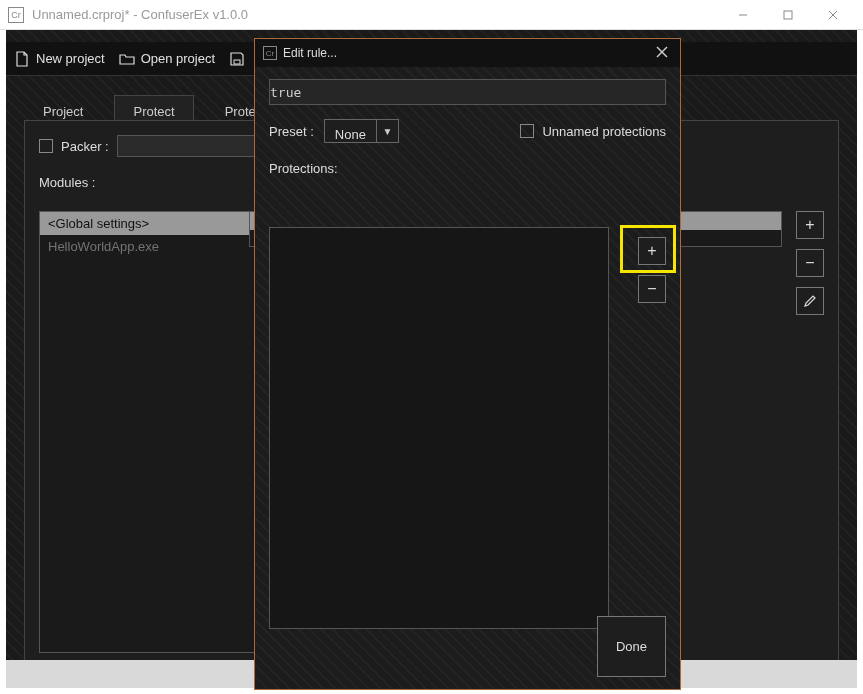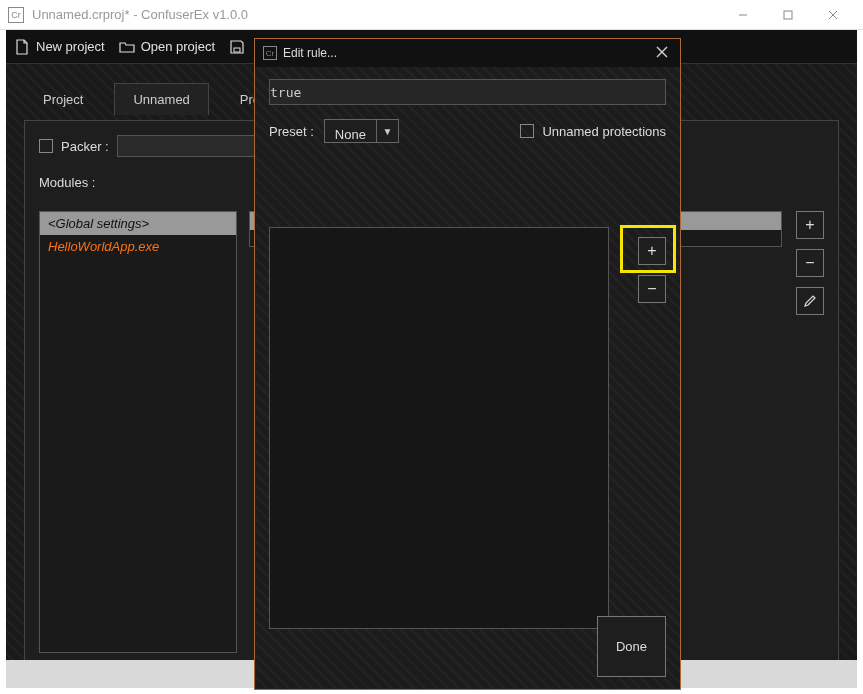--- a/index.html
+++ b/index.html
@@ -12,42 +12,42 @@
   .titlebar .win-controls { display: flex; gap: 0; }
   .titlebar .win-btn { width: 45px; height: 28px; display: flex; align-items: center; justify-content: center; color: #888; font-size: 13px; }
 
   
   .main-window { position: absolute; top: 30px; left: 6px; right: 6px; bottom: 6px; background: #1a1a1a; }
 
   
   .hatch { background-image: repeating-linear-gradient(45deg, rgba(255,255,255,0.03) 0, rgba(255,255,255,0.03) 2px, transparent 2px, transparent 8px); }
 
   
-  .toolbar { height: 34px; display: flex; align-items: center; padding: 5px 8px; gap: 14px; background: #111; border-bottom: 1px solid #333; }
+  .toolbar { height: 34px; display: flex; align-items: center; padding: 5px 8px; gap: 14px; background: #111; border-bottom: 1px solid #333; margin-top: 12px; }
   .toolbar .tbtn { display: flex; align-items: center; gap: 6px; color: #e0e0e0; font-size: 13px; cursor: pointer; }
   .toolbar .tbtn .ticon { width: 16px; height: 16px; }
 
   
   .tabs { display: flex; align-items: center; height: 42px; padding-left: 18px; gap: 12px; margin-top: 14px; }
   .tab { padding: 8px 18px; color: #ccc; font-size: 13px; border: 1px solid transparent; cursor: pointer; }
   .tab.active { background: #222; border: 1px solid #444; border-bottom: none; }
 
   
   .panel { position: absolute; top: 90px; left: 18px; right: 18px; bottom: 20px; border: 1px solid #444; background: #1e1e1e; }
 
   
   .packer-row { display: flex; align-items: center; gap: 8px; padding: 14px 14px 0 14px; }
   .checkbox { width: 14px; height: 14px; border: 1px solid #888; display: inline-block; flex-shrink: 0; }
   .label { color: #ddd; font-size: 13px; }
   .packer-input { flex: 0 0 150px; height: 22px; background: #2a2a2a; border: 1px solid #555; }
 
   
   .modules-label { color: #ddd; font-size: 13px; padding: 18px 14px 6px 14px; }
-  .modules-list { position: absolute; top: 90px; left: 14px; width: 198px; bottom: 14px; border: 1px solid #555; background: #1a1a1a; overflow: hidden; font-style: italic; }
-  .modules-list .item { padding: 4px 8px; color: #f97316; font-size: 13px; cursor: pointer; }
+  .modules-list { position: absolute; top: 90px; left: 14px; width: 216px; bottom: 14px; border: 1px solid #555; background: #1a1a1a; overflow: hidden; }
+  .modules-list .item { padding: 4px 8px; color: #737373; font-size: 13px; cursor: pointer; }
   .modules-list .item.selected { background: #999; color: #111; }
 
   
   .rules-box { position: absolute; top: 90px; left: 224px; right: 56px; height: 36px; border: 1px solid #555; background: #1a1a1a; }
   .rules-box .rule-row { height: 18px; background: #999; margin: 0; }
   .right-btns { position: absolute; top: 90px; right: 14px; display: flex; flex-direction: column; gap: 10px; }
   .sq-btn { width: 28px; height: 28px; border: 1px solid #777; background: #1e1e1e; color: #ddd; display: flex; align-items: center; justify-content: center; font-size: 16px; cursor: pointer; }
 
   
   .dialog { position: absolute; top: 38px; left: 254px; width: 427px; height: 652px; background: #1c1c1c; border: 1px solid #aa6a3a; z-index: 100; display: flex; flex-direction: column; }
@@ -125,21 +125,21 @@
         <svg width="16" height="16">
             <path d="M2 2h10l2 2v10H2z" fill="none" stroke="#ddd" stroke-width="1.2"></path>
             <rect x="5" y="9" width="6" height="4" fill="none" stroke="#ddd" stroke-width="1"></rect>
           </svg>
       </span>
     </div>
   </div>
 
   <div class="tabs">
     <div class="tab">Project</div>
-    <div class="tab active">Unnamed</div>
+    <div class="tab active">Protect</div>
     <div class="tab">Protect!</div>
   </div>
 
   <div class="panel hatch">
     <div class="packer-row">
       <span class="checkbox"></span>
       <span class="label">Packer :</span>
       <div class="packer-input"></div>
     </div>
     <div class="modules-label">Modules :</div>
@@ -184,20 +184,21 @@
       <div class="select">
         <span class="sel-val">None</span>
         <span class="sel-arrow">▼</span>
       </div>
       <div class="inherit">
         <span class="checkbox"></span>
         <span>Unnamed protections</span>
       </div>
     </div>
 
+    <div class="fld-label prot-label">Protections:</div>
     <div class="prot-box"></div>
     <div class="prot-btns">
       <div class="sq-btn">+</div>
       <div class="sq-btn">−</div>
     </div>
     <div class="highlight"></div>
 
     <div class="done-row">
       <div class="done-btn">Done</div>
     </div>

